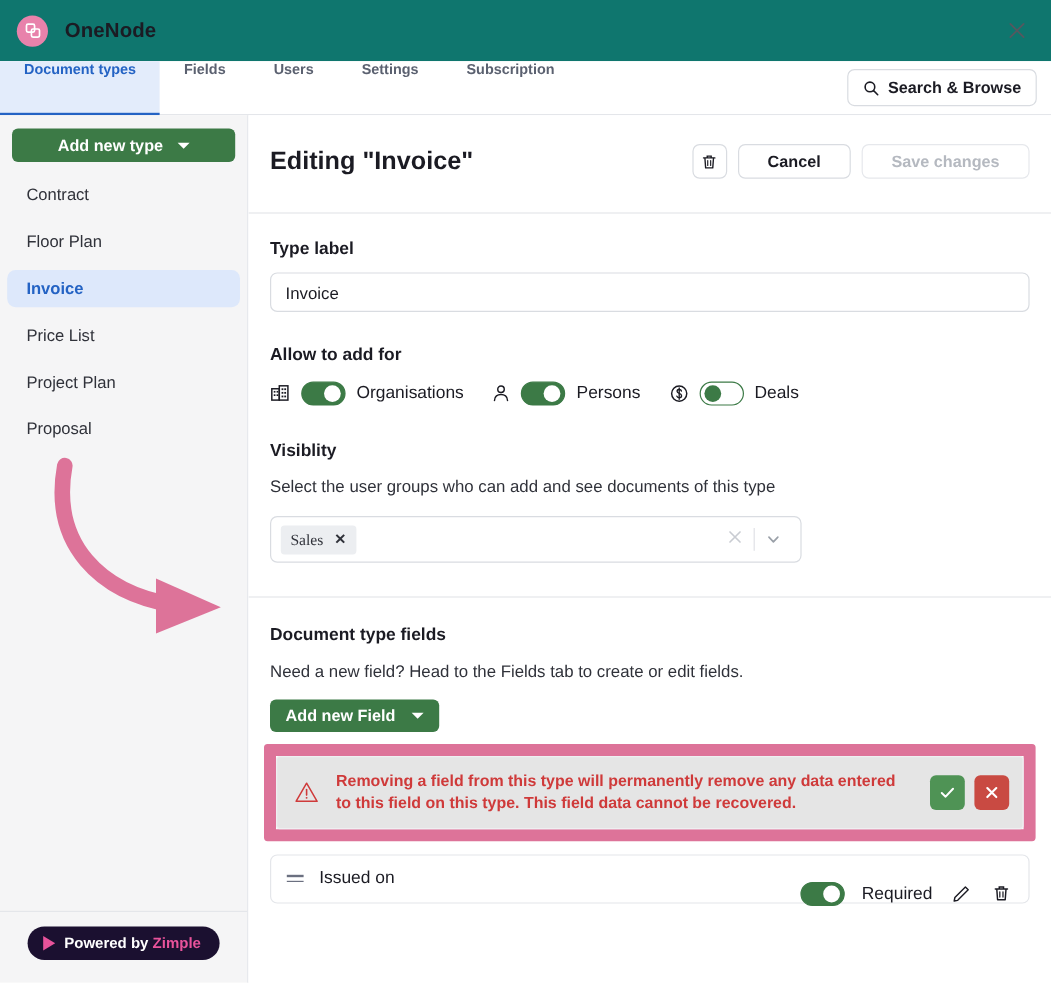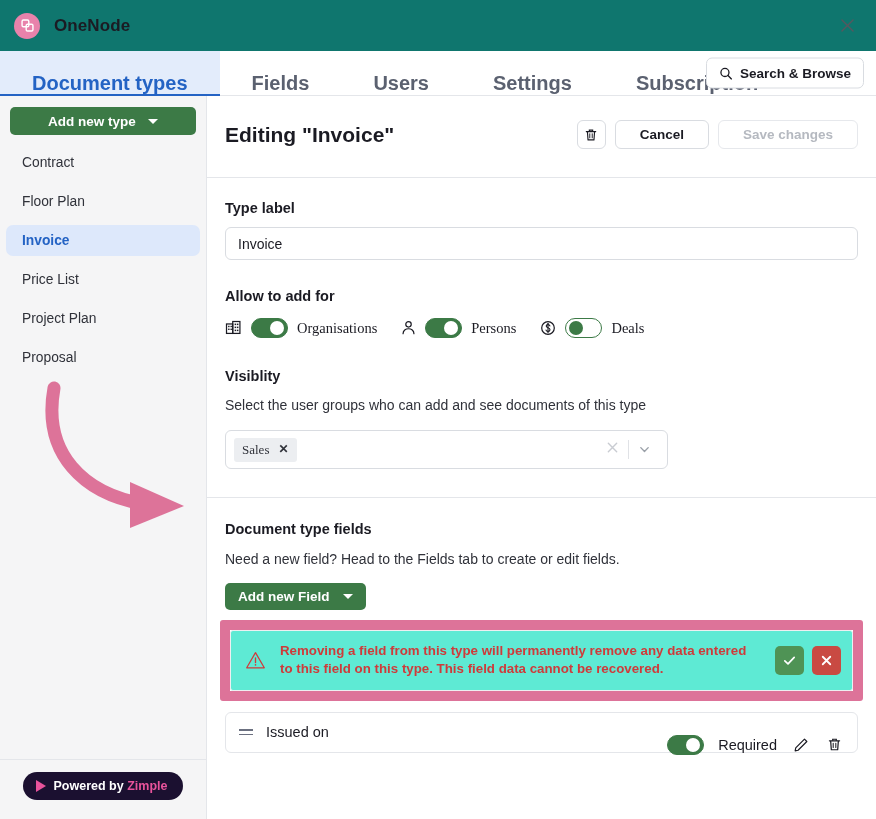--- a/index.html
+++ b/index.html
@@ -29,22 +29,22 @@
     width: 34px; height: 34px; display: flex; align-items: center; justify-content: center;
     cursor: pointer; background: none; border: none;
   }
 
   
   .tabbar {
     height: 45px; display: flex; align-items: stretch;
     border-bottom: 1px solid #e4e6ea; position: relative; background: #fff;
   }
   .tab {
-    display: flex; align-items: flex-end; padding: 0 32px;
-    font-size: 20px; font-weight: bold; color: #5b6170;
+    display: flex; align-items: flex-start; padding: 0 20px;
+    font-size: 12px; font-weight: bold; color: #5b6170;
     cursor: pointer; white-space: nowrap; position: relative;
   }
   .tab.active { color: #2463c4; background: #e3ecfb; }
   .tab.active::after {
     content: ""; position: absolute; left: 0; right: 0; bottom: -1px;
     height: 2.5px; background: #2463c4;
   }
   .search-btn {
     position: absolute; right: 12px; top: 50%; transform: translateY(-50%);
     display: flex; align-items: center; gap: 7px;
@@ -124,21 +124,21 @@
   .divider { height: 1px; background: #e4e6ea; }
 
   .field-label { font-size: 14.5px; font-weight: bold; color: #1b1b23; }
   .text-input {
     width: 100%; height: 33px; border: 1px solid #d9dce1; border-radius: 6px;
     padding: 0 12px; font-size: 14px; color: #1b1b23; font-family: inherit;
     background: #fff;
   }
   .help-text { font-size: 14px; color: #30323a; }
 
-  .toggle-row { display: flex; align-items: flex-start; gap: 0; font-family: Liberation Serif, serif; }
+  .toggle-row { display: flex; align-items: flex-start; gap: 0; }
   .toggle-group { display: flex; align-items: center; gap: 9px; margin-right: 24px; }
   .toggle {
     width: 37px; height: 20px; border-radius: 999px; position: relative;
     cursor: pointer; flex: none;
   }
   .toggle.on { background: #3c7a46; border: 1px solid #3c7a46; }
   .toggle.off { background: #fff; border: 1.5px solid #3c7a46; }
   .toggle .knob {
     position: absolute; top: 50%; transform: translateY(-50%);
     width: 14px; height: 14px; border-radius: 50%;
@@ -169,21 +169,21 @@
     font-family: inherit; display: inline-flex; align-items: center; gap: 13px;
     cursor: pointer;
   }
 
   
   .warn-outer {
     border: 10px solid #dd7399; border-radius: 3px; background: #fff;
     margin: 0 13px;
   }
   .warn-inner {
-    display: flex; align-items: center; gap: 14px; background: #5eead4;
+    display: flex; align-items: center; gap: 14px; background: #e5e5e5;
     border: 1px solid #eeeff1; border-radius: 3px; padding: 11px 11px 11px 14px;
   }
   .warn-text {
     flex: 1; font-size: 13.3px; font-weight: bold; color: #cf3a3a; line-height: 1.38;
   }
   .warn-actions { display: flex; gap: 8px; }
   .warn-btn {
     width: 29px; height: 29px; border-radius: 5px; border: none;
     display: flex; align-items: center; justify-content: center; cursor: pointer;
   }

